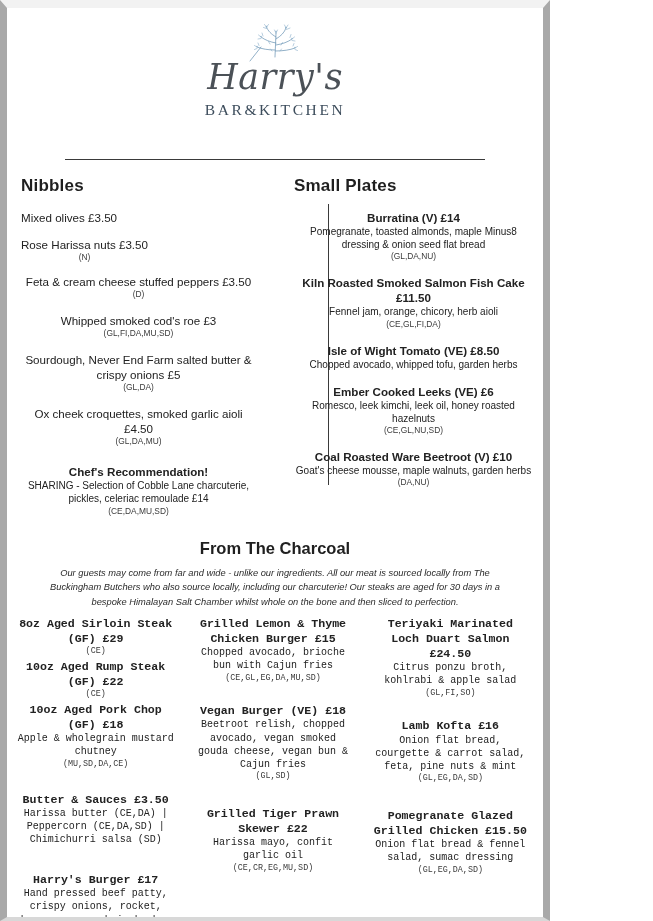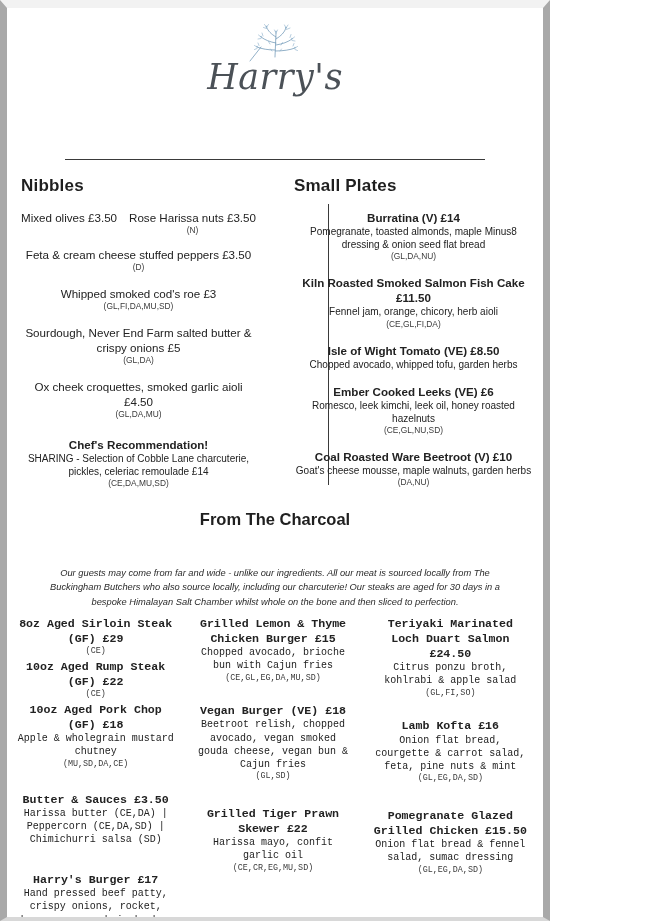--- a/index.html
+++ b/index.html
@@ -120,27 +120,28 @@
     margin-top: 0px;
   }
 
   
   .nib-row {
     display: flex;
     justify-content: center;
     align-items: flex-start;
     gap: 12px;
     margin-bottom: 11px;
+    flex-direction: column;
   }
   .nib-row .item { margin-bottom: 0; }
 
   
   .charcoal-head {
     position: absolute;
-    top: 502px;
+    top: 531px;
     left: 0;
     right: 0;
     text-align: center;
     font-size: 16.5px;
     font-weight: bold;
     color: #1f1f1f;
   }
   .charcoal-intro {
     position: absolute;
     top: 558px;
@@ -198,20 +199,21 @@
         <circle cx="63" cy="9" r="1.6"></circle>
             <circle cx="102" cy="11" r="1.6"></circle>
         <circle cx="52" cy="29" r="1.4"></circle>
             <circle cx="114" cy="33" r="1.4"></circle>
         <circle cx="44" cy="49" r="1.3"></circle>
             <circle cx="120" cy="51" r="1.3"></circle>
         <circle cx="82" cy="19" r="1.5"></circle>
       </g>
     </svg>
     <div class="logo-script">Harry's</div>
+    <div class="logo-sub">BAR&amp;KITCHEN</div>
   </div>
 
   <div class="rule-top"></div>
   <div class="rule-vert"></div>
 
   <div class="top-cols">
 
     <div class="col-nibbles">
       <div class="sec-head">Nibbles</div>
 

